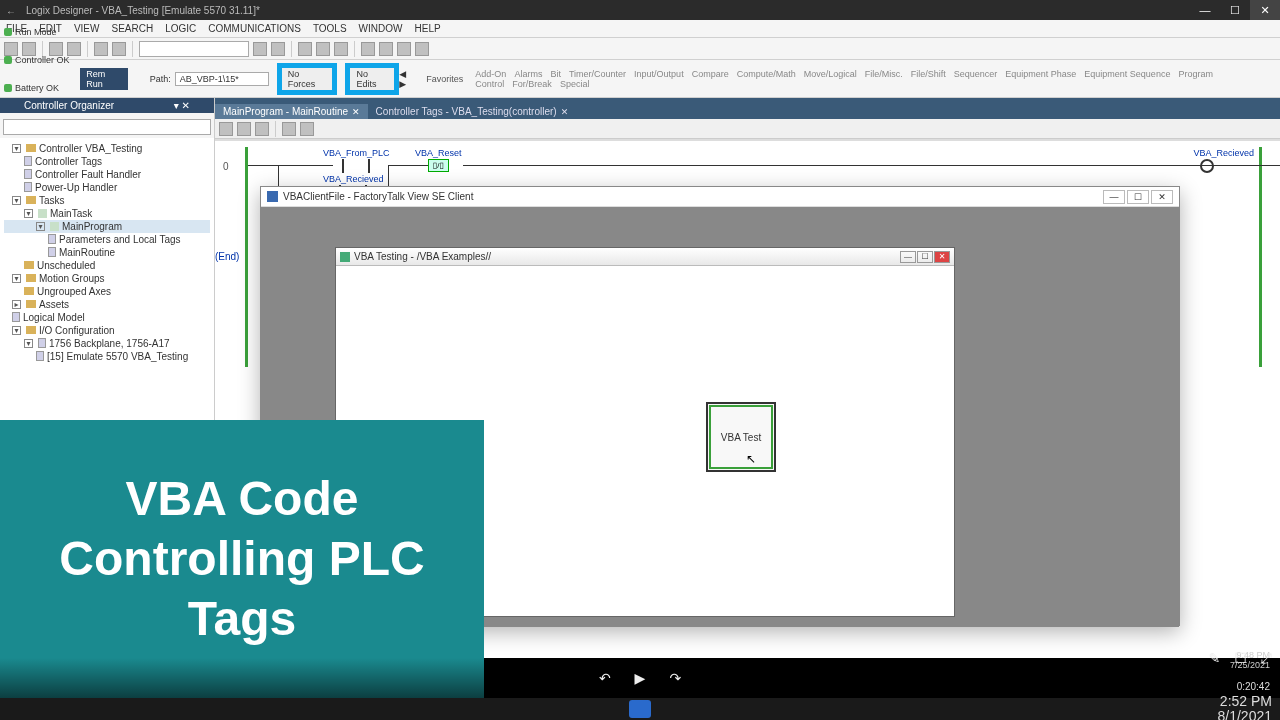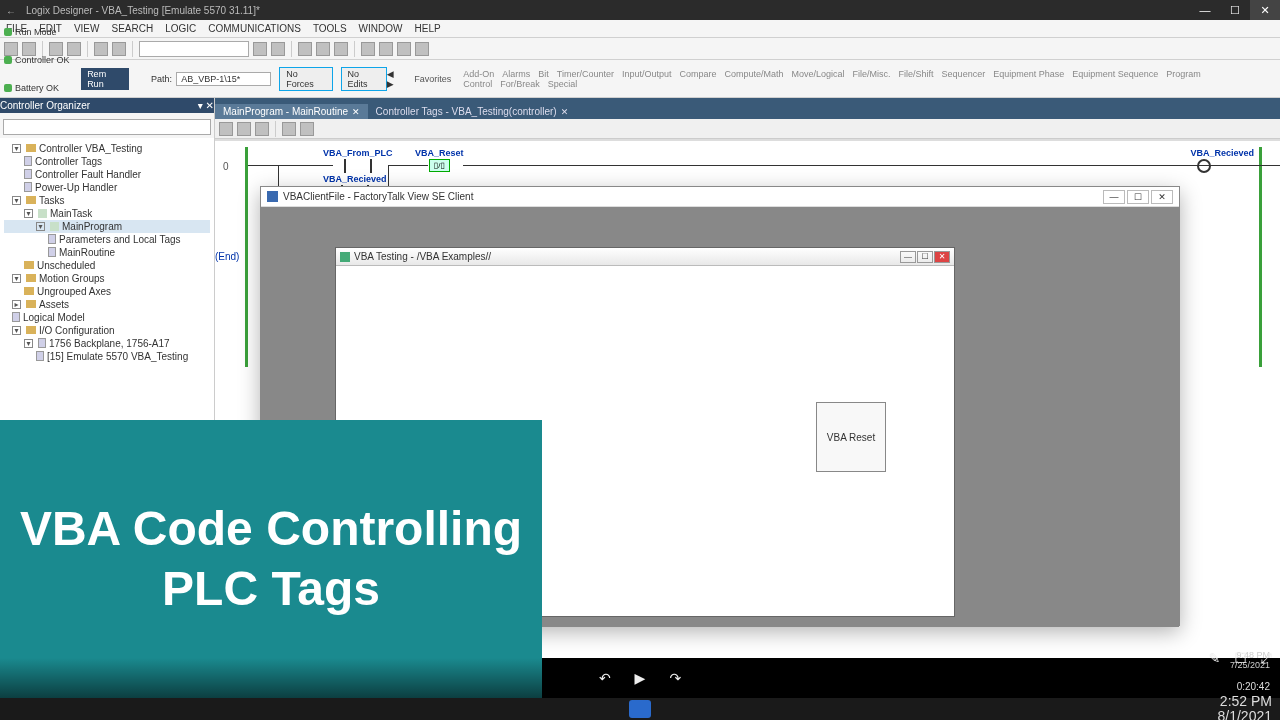--- a/index.html
+++ b/index.html
@@ -21,30 +21,30 @@
   .tsep { width: 1px; height: 16px; background: #ccc; margin: 0 2px; }
   .tinput { height: 16px; width: 110px; border: 1px solid #aaa; font-size: 10px; }
 
   
   .pathbar { height: 38px; background: #f5f5f5; border-bottom: 1px solid #d0d0d0; display: flex; align-items: center; padding: 0 4px; font-size: 9px; color: #333; }
   .status-lights { display: flex; flex-direction: column; gap: 18px; margin-right: 8px; }
   .status-lights div { display: flex; align-items: center; gap: 3px; }
   .light { width: 8px; height: 8px; background: #4caf50; border-radius: 2px; }
   .remrun { background: #2f4a6a; color: #fff; padding: 1px 6px; margin-right: 10px; }
   .pathfield { background: #fff; border: 1px solid #aaa; padding: 1px 4px; width: 100px; }
-  .noforces, .noedits { background: #eee; border: 1px solid #0ea5e9; padding: 1px 6px; margin-left: 8px; }
+  .noforces, .noedits { background: #eee; border: 5px solid #0ea5e9; padding: 1px 6px; margin-left: 8px; }
   .favbar { display: flex; gap: 12px; font-size: 9px; color: #888; margin-left: auto; align-items: center; }
   .favbar .favlabel { color: #555; }
 
   
   .main { display: flex; height: 560px; background: #e8e8e8; }
 
   
   .organizer { width: 215px; background: #f5f5f5; display: flex; flex-direction: column; border-right: 1px solid #ccc; }
-  .org-title { background: #2f4a6a; color: #fff; font-size: 10px; padding: 2px 0; display: flex; justify-content: space-between; align-items: center; }
+  .org-title { background: #2f4a6a; color: #fff; font-size: 10px; padding: 2px 24px; display: flex; justify-content: space-between; align-items: center; }
   .org-search { padding: 3px; }
   .org-search input { width: 100%; height: 16px; border: 1px solid #aaa; font-size: 10px; }
   .tree { flex: 1; padding: 4px; font-size: 10px; color: #333; overflow: auto; background: #fff; }
   .tree-item { padding: 1px 0 1px 14px; white-space: nowrap; cursor: pointer; display: flex; align-items: center; gap: 3px; }
   .tree-item.l1 { padding-left: 8px; }
   .tree-item.l2 { padding-left: 20px; }
   .tree-item.l3 { padding-left: 32px; }
   .tree-item.l4 { padding-left: 44px; }
   .ticon-folder { width: 10px; height: 8px; background: #d9b25a; display: inline-block; }
   .ticon-file { width: 8px; height: 10px; background: #d0d0e8; display: inline-block; border: 1px solid #999; }
@@ -62,21 +62,21 @@
   .ladder { flex: 1; background: #fff; position: relative; border-top: 2px solid #ddd; overflow: hidden; }
 
   
   .rung { position: absolute; top: 6px; left: 8px; right: 8px; height: 60px; }
   .rung-num { position: absolute; left: 0; top: 14px; font-size: 10px; color: #555; }
   .rail { position: absolute; top: 0; bottom: -160px; width: 3px; background: #3aa03a; }
   .rail.left { left: 22px; }
   .rail.right { right: 10px; }
   .rung-line { position: absolute; top: 18px; height: 1px; background: #333; }
   .instr { position: absolute; font-size: 9px; text-align: center; }
-  .instr .lbl { color: #0033aa; margin-bottom: 1px; font-weight: bold; }
+  .instr .lbl { color: #0033aa; margin-bottom: 1px; }
   .instr .sym { width: 28px; height: 14px; margin: 0 auto; position: relative; }
   .sym.xic { border-left: 2px solid #333; border-right: 2px solid #333; }
   .sym.ote { border: 2px solid #333; border-radius: 50%; width: 14px; height: 14px; margin-left: 7px; }
   .ons-box { border: 1px solid #0a0; background: #cfe; padding: 1px 4px; font-size: 8px; display: inline-block; }
   .end-lbl { position: absolute; left: 0; top: 110px; font-size: 10px; color: #0033aa; }
 
   
   .ftwin { position: absolute; top: 186px; left: 260px; width: 920px; height: 440px; background: #fff; border: 1px solid #888; box-shadow: 0 6px 20px rgba(0,0,0,0.3); }
   .ftwin-title { height: 20px; background: #fff; border-bottom: 1px solid #ddd; display: flex; align-items: center; padding: 0 6px; font-size: 10px; color: #333; }
   .ftwin-title .ico { width: 11px; height: 11px; background: #3a6ab0; margin-right: 5px; }
@@ -90,21 +90,21 @@
   .inner-ctrl { margin-left: auto; display: flex; gap: 1px; }
   .inner-ctrl span { width: 16px; height: 12px; font-size: 8px; display: flex; align-items: center; justify-content: center; border: 1px solid #999; }
   .inner-ctrl span.cl { background: #d44; color: #fff; }
   .inner-body { position: relative; height: 350px; background: #fff; }
 
   .vba-btn { position: absolute; width: 70px; height: 70px; background: #f8f8f8; border: 1px solid #888; display: flex; align-items: center; justify-content: center; font-size: 10px; color: #333; cursor: pointer; }
   .vba-btn.active { border: 2px solid #333; outline: 2px solid #3aa03a; outline-offset: -5px; }
   .cursor-arrow { position: absolute; font-size: 12px; color: #000; }
 
   
-  .overlay-card { position: absolute; left: 0; top: 420px; width: 542px; height: 278px; background: #1a8a8f; color: #fff; display: flex; align-items: center; justify-content: center; text-align: center; font-size: 48px; font-weight: 600; line-height: 1.25; padding: 12px; }
+  .overlay-card { position: absolute; left: 0; top: 420px; width: 484px; height: 278px; background: #1a8a8f; color: #fff; display: flex; align-items: center; justify-content: center; text-align: center; font-size: 48px; font-weight: 600; line-height: 1.25; padding: 12px; }
 
   
   .player { position: absolute; bottom: 22px; left: 0; right: 0; height: 40px; background: linear-gradient(rgba(0,0,0,0),rgba(0,0,0,0.55)); display: flex; align-items: center; justify-content: center; gap: 24px; color: #eee; font-size: 14px; }
   .player .timestamp { position: absolute; right: 10px; bottom: 6px; font-size: 10px; color: #ddd; }
   .player .pctrl { cursor: pointer; }
 
   
   .taskbar { position: absolute; bottom: 0; left: 0; right: 0; height: 22px; background: #1a1a1a; display: flex; align-items: center; justify-content: center; }
   .taskbar .start { width: 22px; height: 18px; background: #2a6acc; border-radius: 3px; }
   .taskbar .clock { position: absolute; right: 8px; color: #ddd; font-size: 14px; text-align: right; line-height: 1.05; }
@@ -344,22 +344,23 @@
       <div class="inner-title">
         <span class="ico2"></span>
         <span>VBA Testing - /VBA Examples//</span>
         <div class="inner-ctrl">
           <span>—</span>
           <span>☐</span>
           <span class="cl">✕</span>
         </div>
       </div>
       <div class="inner-body">
-        <div class="vba-btn" style="left:480px; top:136px;">
-          <span>VBA Reset</span>
+        <div class="vba-btn active" style="left:370px; top:136px;">
+          <span>VBA Test</span>
+          <span class="cursor-arrow" style="left:38px; top:48px;">↖</span>
         </div>
       </div>
     </div>
   </div>
 </div>
 
 <div class="overlay-card">
   <span>VBA Code Controlling PLC Tags</span>
 </div>
 

